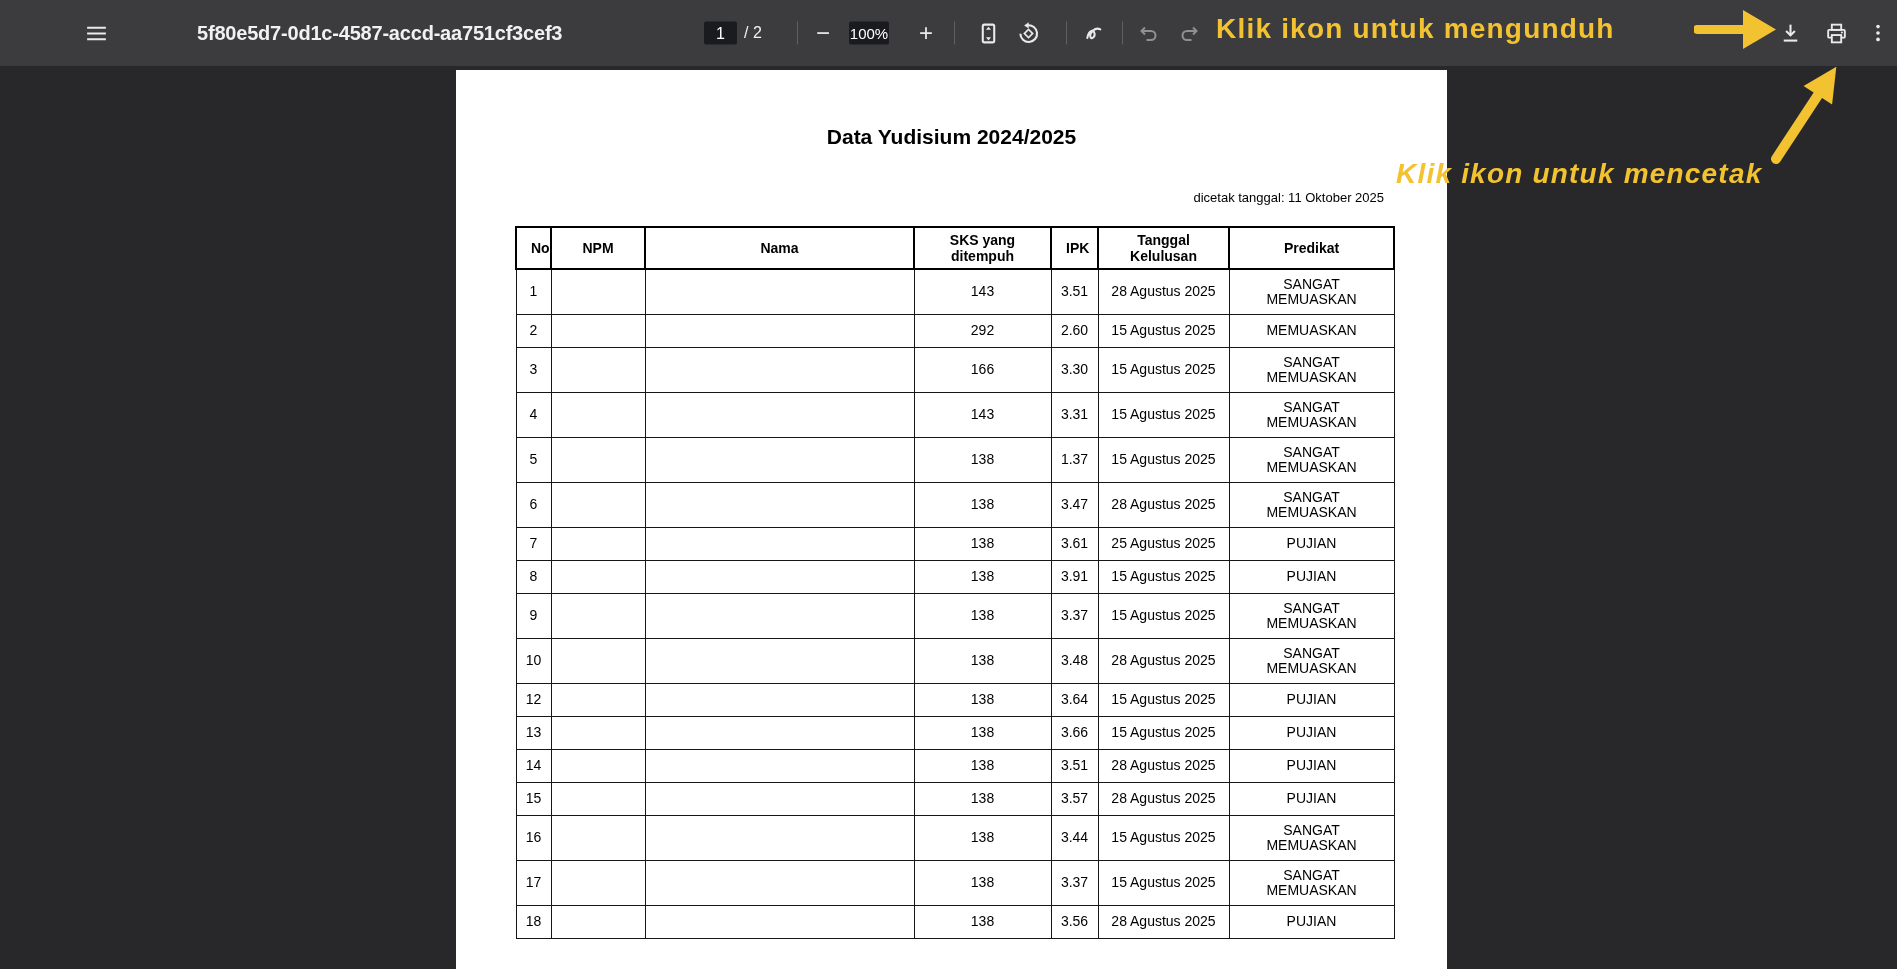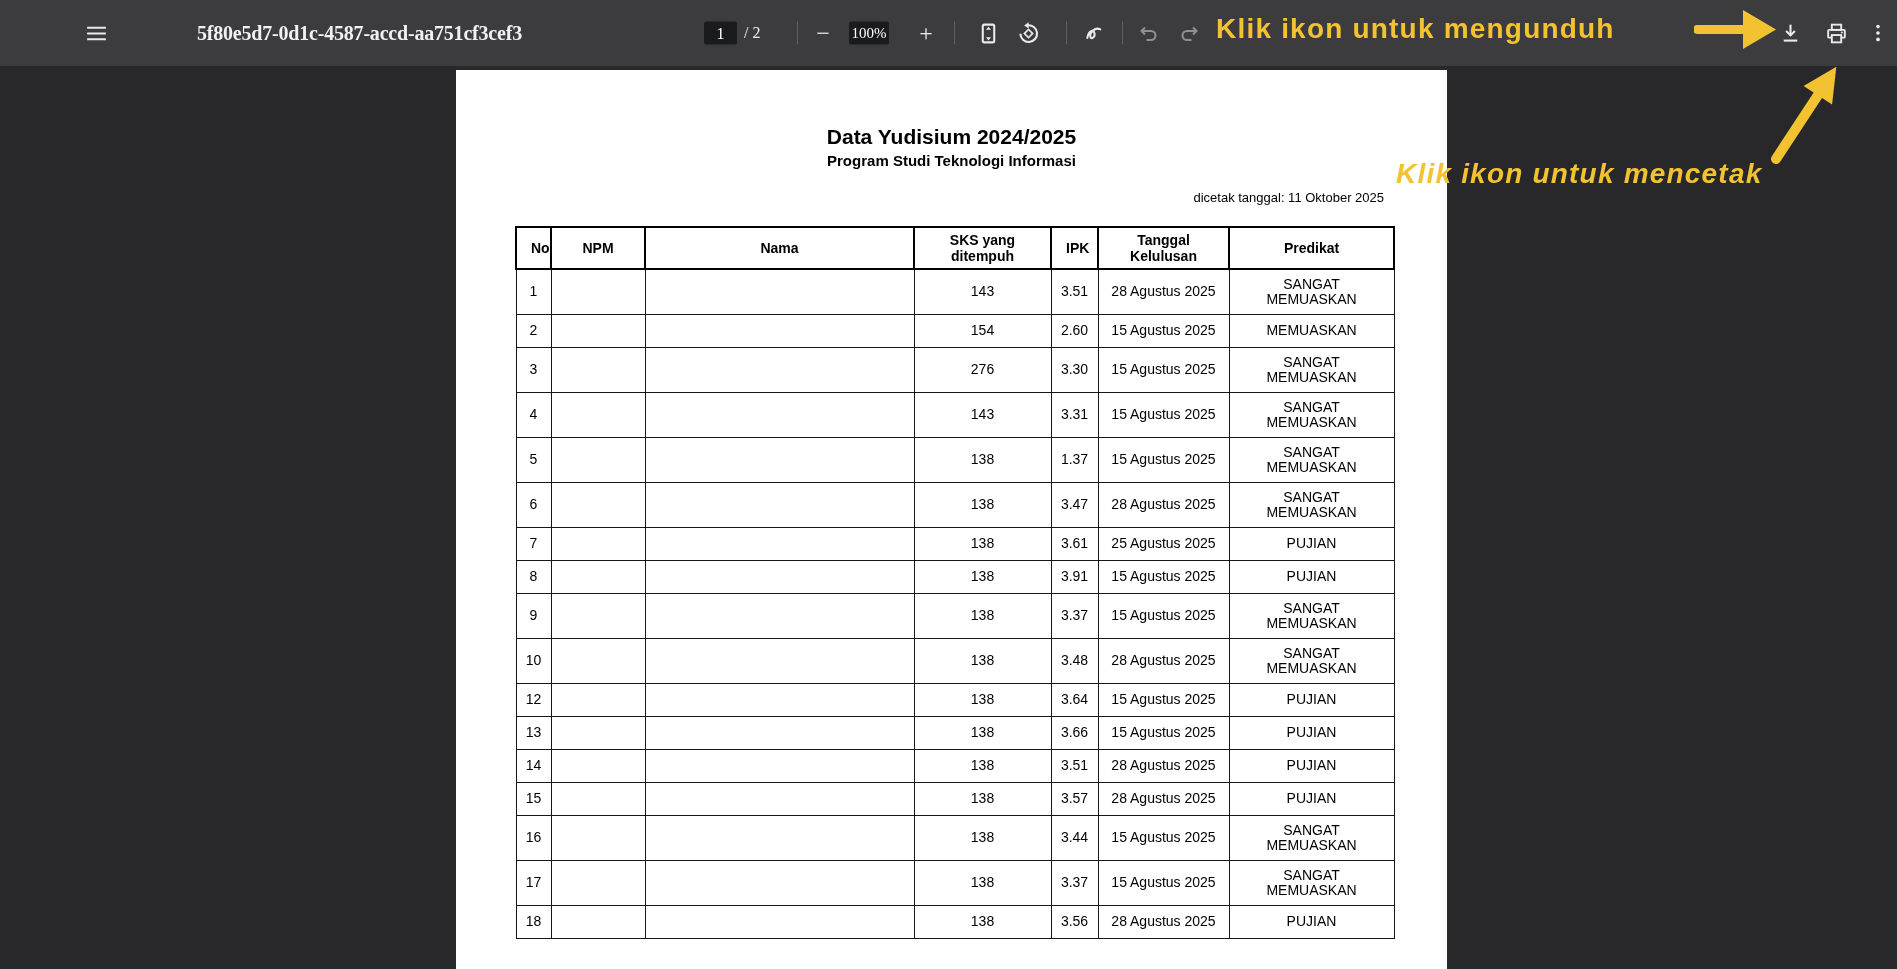--- a/index.html
+++ b/index.html
@@ -5,21 +5,21 @@
   html,body{margin:0;padding:0;}
   body{
     width:1897px;height:969px;overflow:hidden;position:relative;
     background:#28282b;
     font-family:"Liberation Sans", sans-serif;
     -webkit-font-smoothing:antialiased;
   }
   
   .toolbar{
     position:absolute;left:0;top:0;width:1897px;height:66px;
-    background:#3c3c3f;z-index:5;font-family:Liberation Serif, serif;
+    background:#3c3c3f;z-index:5;
   }
   .tb-abs{position:absolute;top:50%;transform:translateY(-50%);}
   .tb-btn{
     width:34px;height:34px;display:flex;align-items:center;justify-content:center;
     border-radius:50%;color:#e9eaec;
   }
   .tb-btn svg{display:block;}
   .doc-title{
     left:197px;color:#f1f1f2;font-size:20px;font-weight:700;letter-spacing:-0.2px;
     white-space:nowrap;
@@ -203,21 +203,20 @@
 
 <div class="note note-print">Klik ikon untuk mencetak</div>
 <svg class="arrow-svg arrow2" width="95" height="112" viewBox="0 0 95 112">
   <path d="M14 105L56 41" stroke="#F2C230" stroke-width="10" stroke-linecap="round" fill="none"></path>
   <polygon points="-4,-17 30,0 -4,17" fill="#F2C230" transform="translate(58,38) rotate(-57)"></polygon>
 </svg>
 
 <div class="viewer">
   <div class="page">
     <div class="doc-title-line">Data Yudisium 2024/2025</div>
-    <div class="doc-subtitle-line">Program Studi Teknologi Informasi</div>
     <div class="printed-date">dicetak tanggal: 11 Oktober 2025</div>
 
     <table class="yud">
       <colgroup>
         <col style="width:35px">
           <col style="width:94px">
           <col style="width:269px">
         <col style="width:137px">
           <col style="width:47px">
           <col style="width:131px">
@@ -244,30 +243,30 @@
     <td class="c-sks">143</td>
     <td class="c-ipk">3.51</td>
     <td class="c-tgl">28 Agustus 2025</td>
     <td class="c-pred">SANGAT
 MEMUASKAN</td>
   </tr>
           <tr class="r">
     <td class="c-no">2</td>
     <td class="c-npm"></td>
     <td class="c-nama"></td>
-    <td class="c-sks">154</td>
+    <td class="c-sks">292</td>
     <td class="c-ipk">2.60</td>
     <td class="c-tgl">15 Agustus 2025</td>
     <td class="c-pred">MEMUASKAN</td>
   </tr>
           <tr class="r tall">
     <td class="c-no">3</td>
     <td class="c-npm"></td>
     <td class="c-nama"></td>
-    <td class="c-sks">276</td>
+    <td class="c-sks">166</td>
     <td class="c-ipk">3.30</td>
     <td class="c-tgl">15 Agustus 2025</td>
     <td class="c-pred">SANGAT
 MEMUASKAN</td>
   </tr>
           <tr class="r tall">
     <td class="c-no">4</td>
     <td class="c-npm"></td>
     <td class="c-nama"></td>
     <td class="c-sks">143</td>

